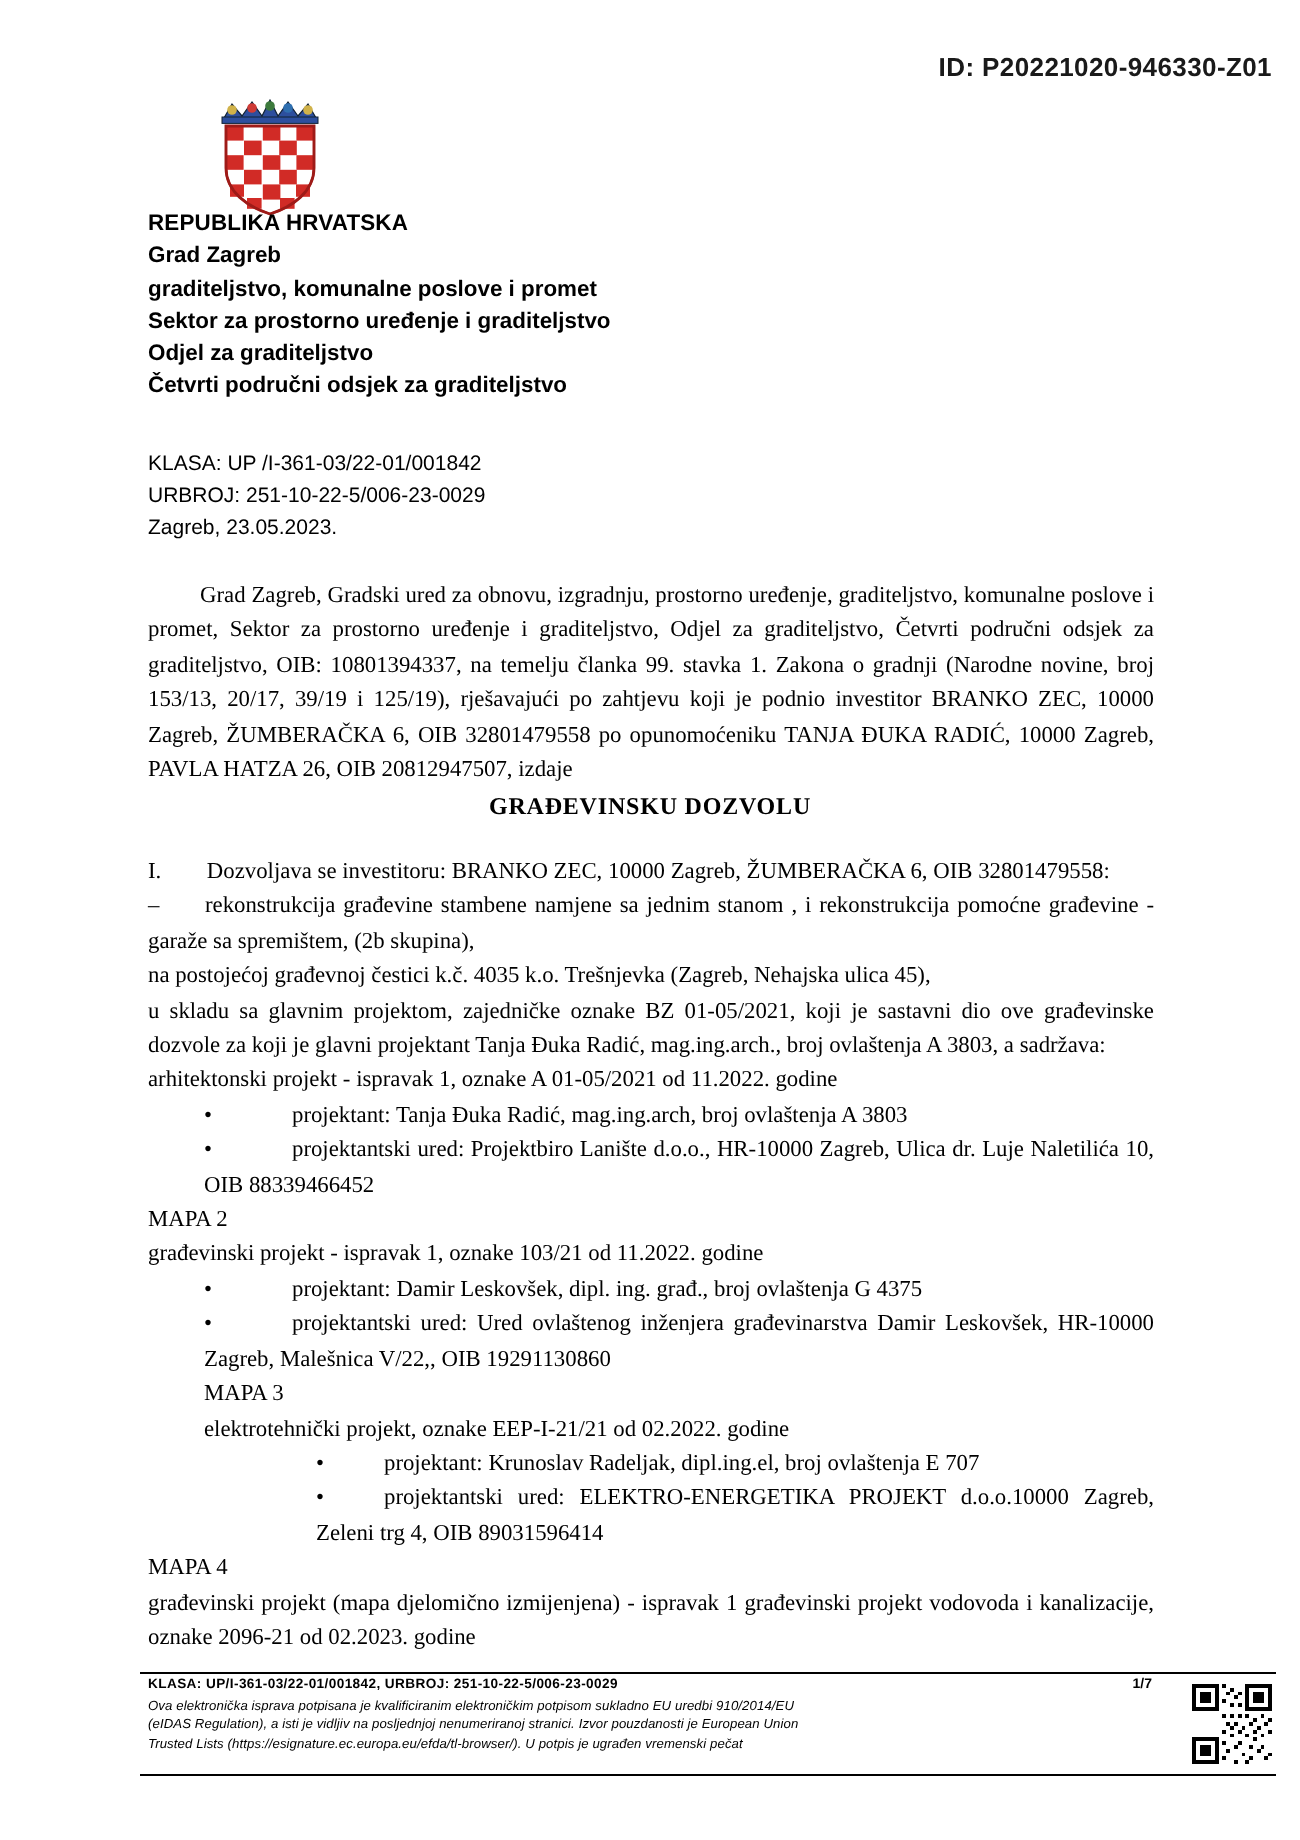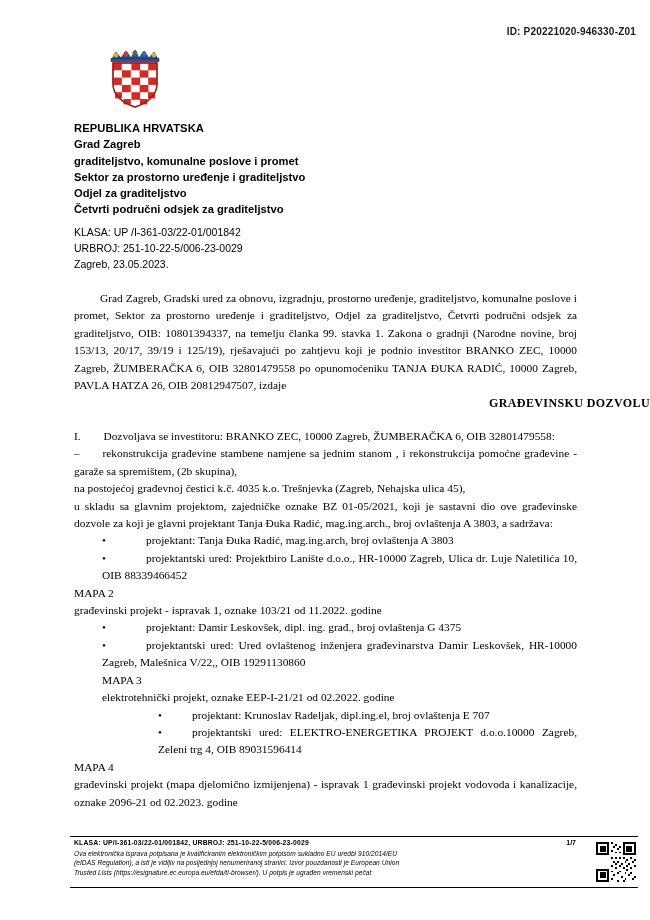--- a/index.html
+++ b/index.html
@@ -20,21 +20,21 @@
     width: 650px;
     height: 920px;
     background: #fff;
     box-sizing: border-box;
   }
   .doc-id {
     position: absolute;
     top: 26px;
     right: 14px;
     font-family: "Liberation Sans", sans-serif;
-    font-size: 10px;
+    font-size: 13px;
     font-weight: bold;
     letter-spacing: 0.2px;
     color: #1a1a1a;
   }
   .emblem {
     position: absolute;
     left: 107px;
     top: 46px;
     width: 56px;
     height: 62px;
@@ -42,21 +42,20 @@
   .header-block {
     position: absolute;
     left: 74px;
     top: 104px;
     width: 470px;
     font-family: "Liberation Sans", sans-serif;
     font-weight: bold;
     font-size: 11.2px;
     line-height: 16.3px;
     color: #000;
-    margin-top: 16px;
   }
   .header-block .line1 {
     letter-spacing: 0.1px;
   }
   .klasa-block {
     position: absolute;
     left: 74px;
     top: 224px;
     font-family: "Liberation Sans", sans-serif;
     font-size: 10.5px;
@@ -71,21 +70,21 @@
     font-size: 11.4px;
     line-height: 17.4px;
     text-align: justify;
     text-indent: 26px;
   }
   .doc-title {
     position: absolute;
     left: 0;
     right: 0;
     top: 396px;
-    text-align: right;
+    text-align: center;
     font-weight: bold;
     font-size: 12px;
     letter-spacing: 0.4px;
   }
   .section-list {
     position: absolute;
     left: 74px;
     top: 428px;
     width: 503px;
     font-size: 11.4px;
@@ -235,20 +234,21 @@
   <div class="body-para">Grad Zagreb, Gradski ured za obnovu, izgradnju, prostorno uređenje, graditeljstvo, komunalne poslove i promet, Sektor za prostorno uređenje i graditeljstvo, Odjel za graditeljstvo, Četvrti područni odsjek za graditeljstvo, OIB: 10801394337, na temelju članka 99. stavka 1. Zakona o gradnji (Narodne novine, broj 153/13, 20/17, 39/19 i 125/19), rješavajući po zahtjevu koji je podnio investitor BRANKO ZEC, 10000 Zagreb, ŽUMBERAČKA 6, OIB 32801479558 po opunomoćeniku TANJA ĐUKA RADIĆ, 10000 Zagreb, PAVLA HATZA 26, OIB 20812947507, izdaje</div>
 
   <div class="doc-title">GRAĐEVINSKU DOZVOLU</div>
 
   <div class="section-list">
     <div class="just">I.  Dozvoljava se investitoru: BRANKO ZEC, 10000 Zagreb, ŽUMBERAČKA 6, OIB 32801479558:</div>
     <div class="just">–  rekonstrukcija građevine stambene namjene sa jednim stanom , i rekonstrukcija pomoćne građevine -garaže sa spremištem, (2b skupina),</div>
     <div>na postojećoj građevnoj čestici k.č. 4035 k.o. Trešnjevka (Zagreb, Nehajska ulica 45),</div>
     <div class="just">u skladu sa glavnim projektom, zajedničke oznake BZ 01-05/2021, koji je sastavni dio ove građevinske dozvole za koji je glavni projektant Tanja Đuka Radić, mag.ing.arch., broj ovlaštenja A 3803, a sadržava:</div>
 
+    <div>arhitektonski projekt - ispravak 1, oznake A 01-05/2021 od 11.2022. godine</div>
     <div class="bullet-row">
       <span>•</span><span class="tabgap"></span><span>projektant: Tanja Đuka Radić, mag.ing.arch, broj ovlaštenja A 3803</span>
     </div>
     <div class="bullet-row just">
       <span>•</span><span class="tabgap"></span><span>projektantski ured: Projektbiro Lanište d.o.o., HR-10000 Zagreb, Ulica dr. Luje Naletilića 10, OIB 88339466452</span>
     </div>
 
     <div>MAPA 2</div>
     <div>građevinski projekt - ispravak 1, oznake 103/21 od 11.2022. godine</div>
     <div class="bullet-row">

